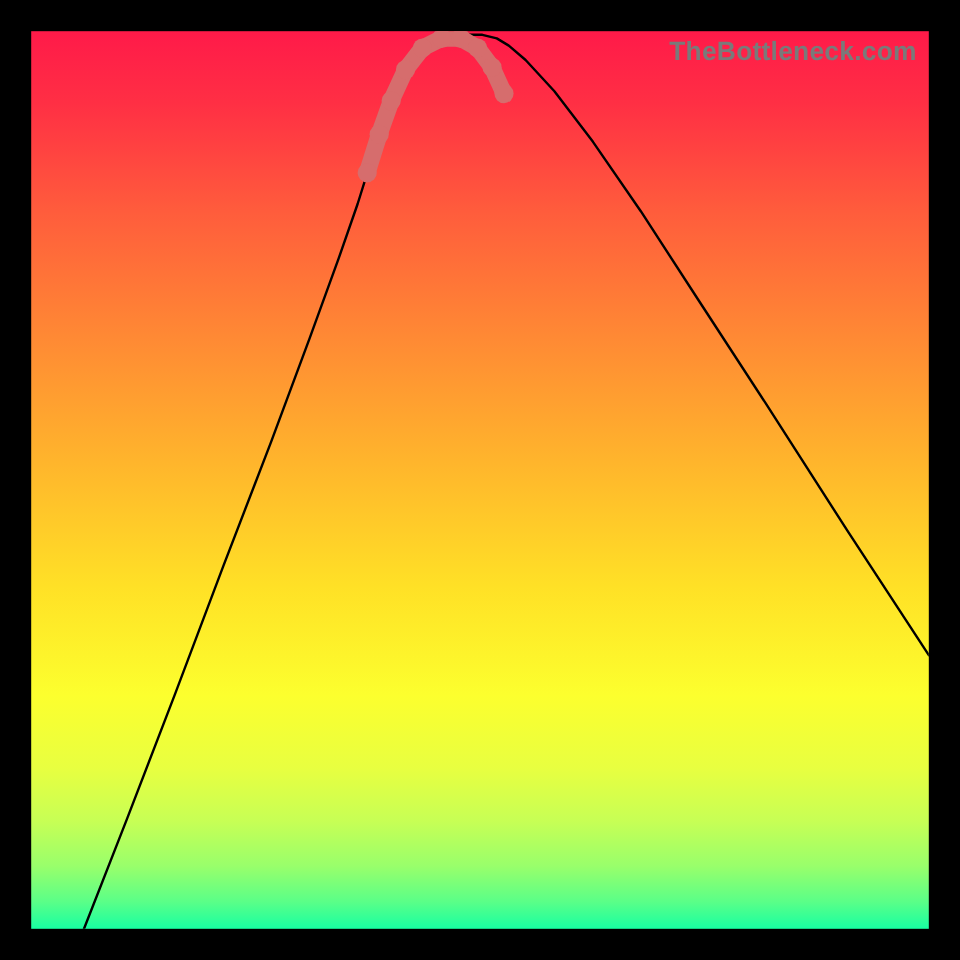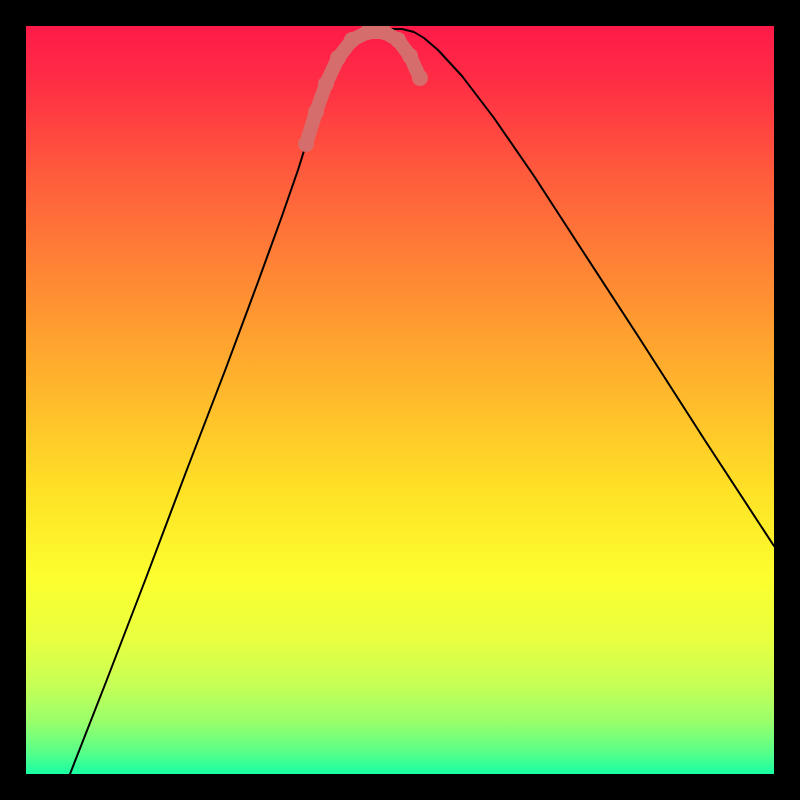--- a/index.html
+++ b/index.html
@@ -41,20 +41,21 @@
     color: #7a7a7a;
     letter-spacing: 0.2px;
     pointer-events: none;
   }
   svg { display: block; }
 </style>
 </head>
 <body>
 
 <div class="frame">
+  <div class="watermark">TheBottleneck.com</div>
   <svg id="chart-svg" width="748" height="748" viewBox="0 0 748 748">
       <path d="M44 748 L80 656 L120 552 L160 446 L200 342 L232 256 L256 190 L272 144 L282 112 L290 86 L298 60 L306 38 L316 22 L328 11 L344 5 L362 3 L376 3 L388 6 L398 12 L412 24 L436 50 L468 92 L508 150 L556 224 L612 310 L680 416 L748 520" fill="none" stroke="#000000" stroke-width="2" stroke-linecap="round" stroke-linejoin="round"></path>
       <path d="M280 118 L290 86 L300 58 L312 32 L326 14 L342 6 L358 6 L372 14 L384 30 L394 52" fill="none" stroke="#d66d6d" stroke-width="14" stroke-linecap="round" stroke-linejoin="round"></path>
       <circle cx="280" cy="118" r="8" fill="#d66d6d"></circle>
       <circle cx="290" cy="86" r="8" fill="#d66d6d"></circle>
       <circle cx="300" cy="58" r="8" fill="#d66d6d"></circle>
       <circle cx="312" cy="32" r="8" fill="#d66d6d"></circle>
       <circle cx="326" cy="14" r="8" fill="#d66d6d"></circle>
       <circle cx="342" cy="6" r="8" fill="#d66d6d"></circle>
       <circle cx="358" cy="6" r="8" fill="#d66d6d"></circle>

